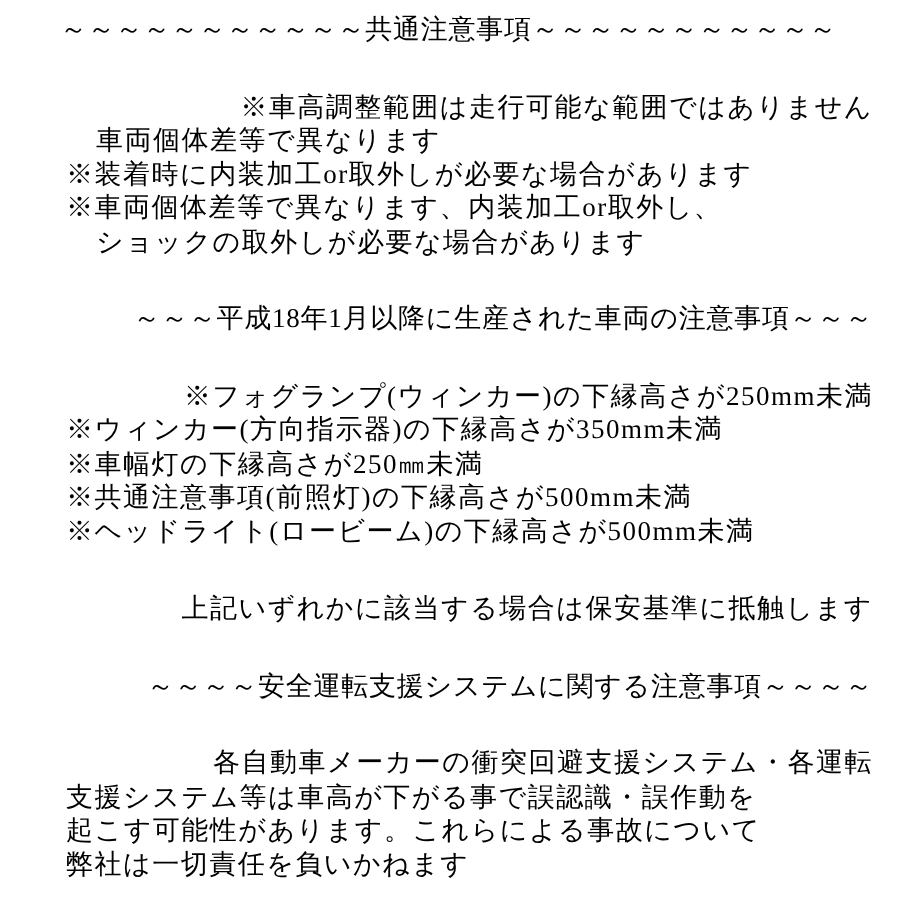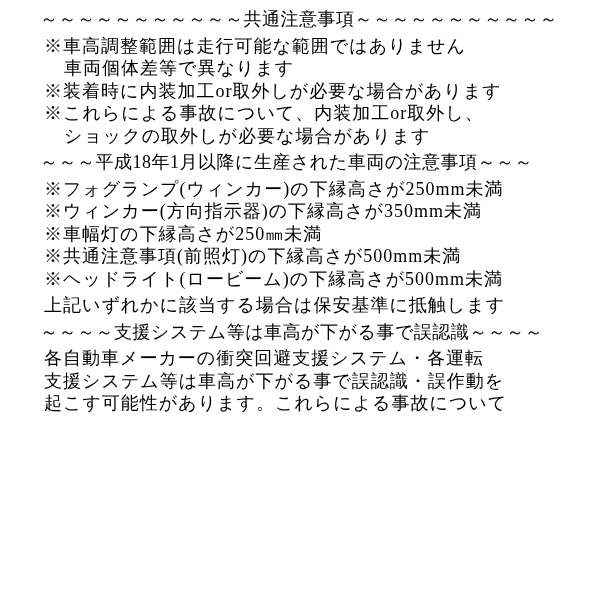--- a/index.html
+++ b/index.html
@@ -19,47 +19,48 @@
   }
   .line {
     line-height: 22.5px;
     white-space: pre;
   }
   .heading {
     letter-spacing: 0.5px;
     margin-left: -4px;
   }
   .indent { padding-left: 20px; }
-  .gap { margin-top: 4px; }
+  .gap { margin-top: 29px; text-align: right; }
 </style>
 </head>
 <body>
 
 <div class="doc">
 
   <div class="line heading">～～～～～～～～～～～共通注意事項～～～～～～～～～～～</div>
   <div>
     <div class="line gap">※車高調整範囲は走行可能な範囲ではありません</div>
     <div class="line indent">車両個体差等で異なります</div>
     <div class="line">※装着時に内装加工or取外しが必要な場合があります</div>
-    <div class="line">※これらによる事故について、内装加工or取外し、</div>
+    <div class="line">※車両個体差等で異なります、内装加工or取外し、</div>
     <div class="line indent">ショックの取外しが必要な場合があります</div>
   </div>
 
   <div class="line heading gap">～～～平成18年1月以降に生産された車両の注意事項～～～</div>
   <div>
     <div class="line gap">※フォグランプ(ウィンカー)の下縁高さが250mm未満</div>
     <div class="line">※ウィンカー(方向指示器)の下縁高さが350mm未満</div>
     <div class="line">※車幅灯の下縁高さが250㎜未満</div>
     <div class="line">※共通注意事項(前照灯)の下縁高さが500mm未満</div>
     <div class="line">※ヘッドライト(ロービーム)の下縁高さが500mm未満</div>
   </div>
   <div class="line gap">上記いずれかに該当する場合は保安基準に抵触します</div>
 
-  <div class="line heading gap">～～～～支援システム等は車高が下がる事で誤認識～～～～</div>
+  <div class="line heading gap">～～～～安全運転支援システムに関する注意事項～～～～</div>
   <div>
     <div class="line gap">各自動車メーカーの衝突回避支援システム・各運転</div>
     <div class="line">支援システム等は車高が下がる事で誤認識・誤作動を</div>
     <div class="line">起こす可能性があります。これらによる事故について</div>
+    <div class="line">弊社は一切責任を負いかねます</div>
   </div>
 
 
 </div>
 
 </body></html>

